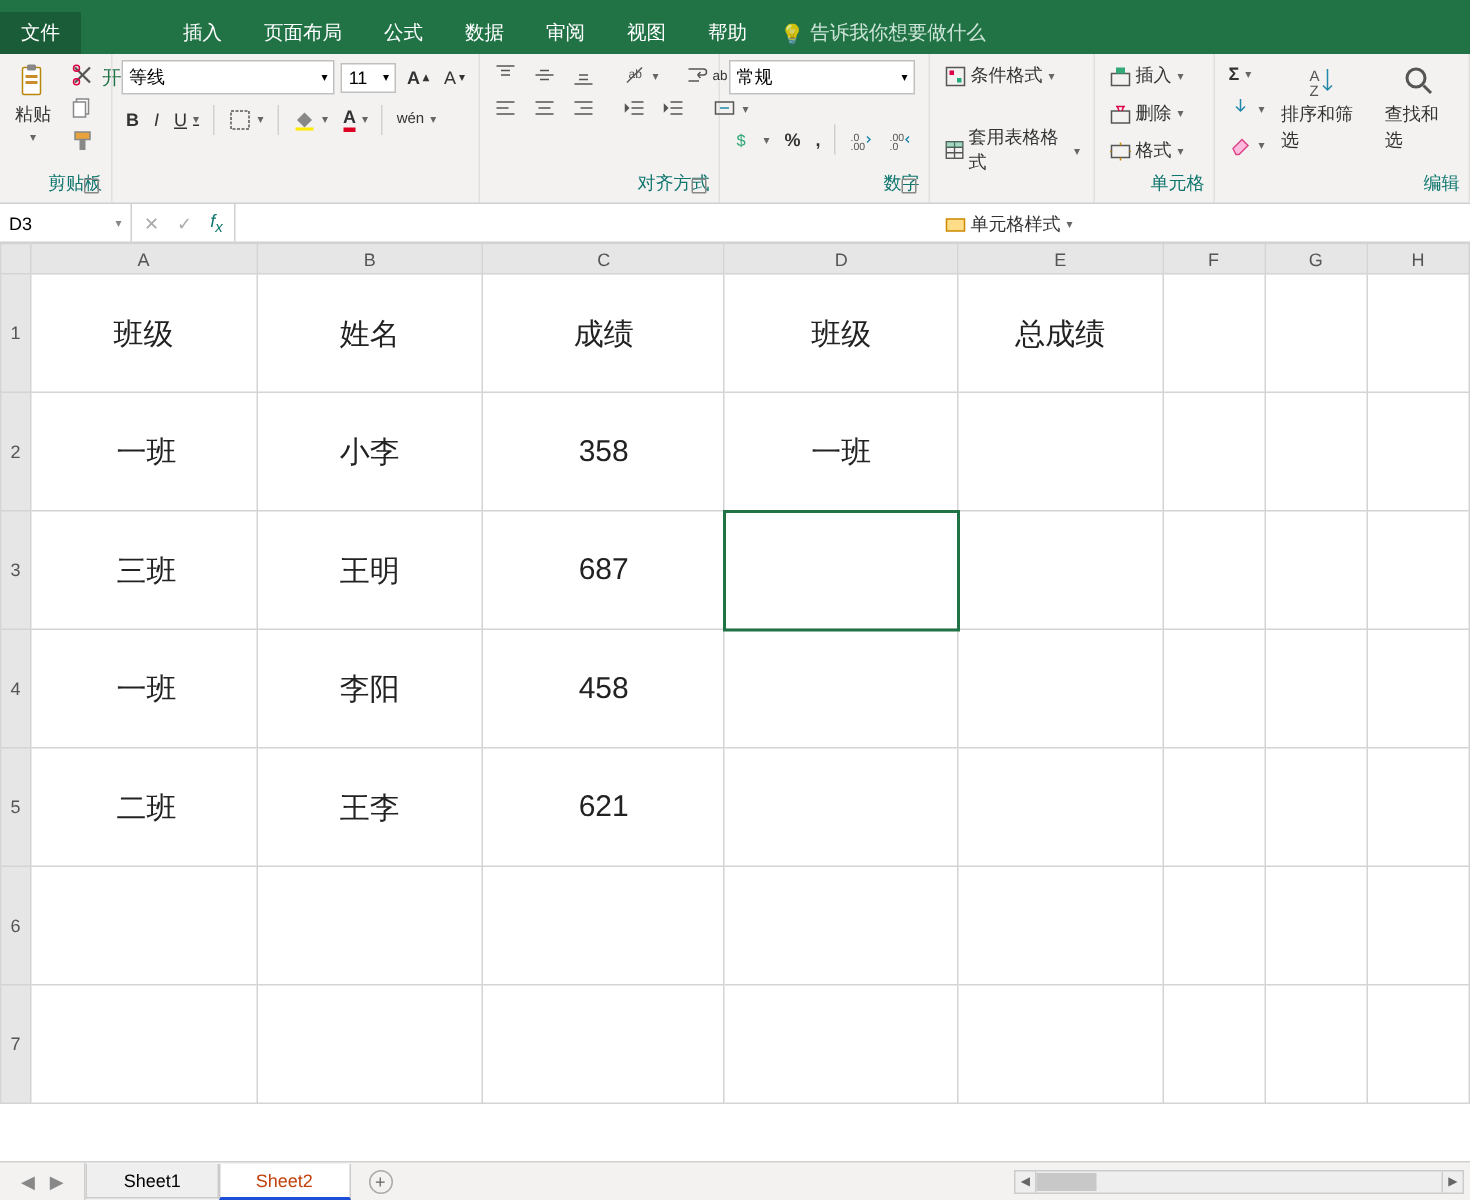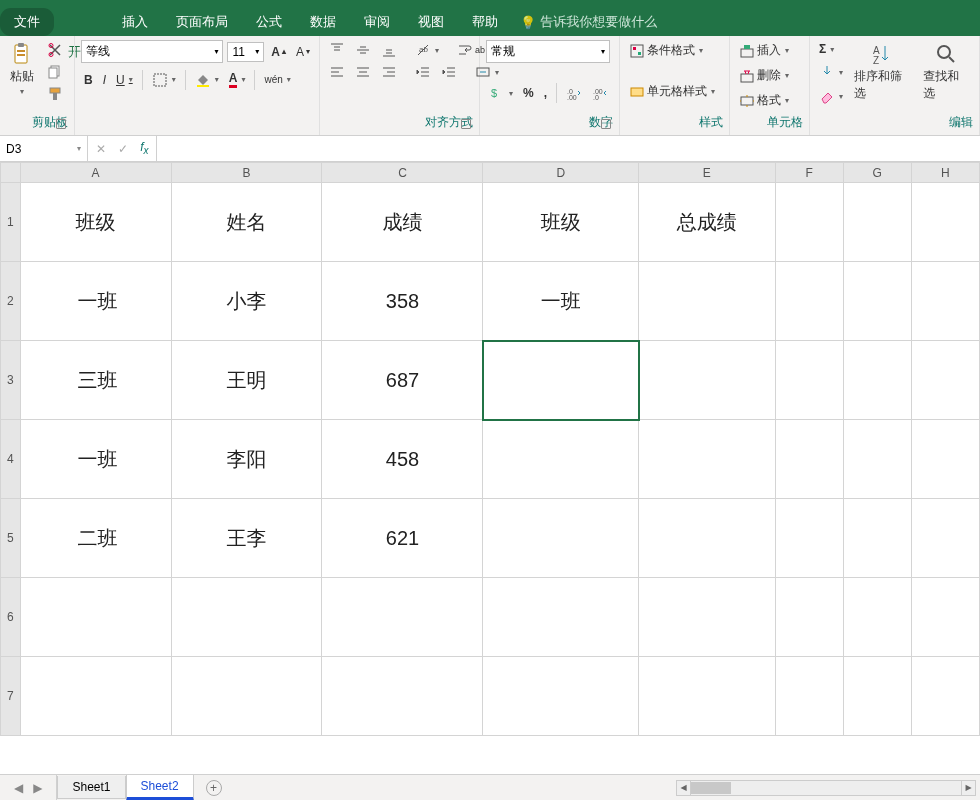--- a/index.html
+++ b/index.html
@@ -1,21 +1,21 @@
 <!DOCTYPE html>
 <html><head>
 <meta charset="utf-8">
 <style>
 * { box-sizing: border-box; margin: 0; padding: 0; font-family: "Microsoft YaHei", Arial, sans-serif; }
 body { background: #fff; font-size: 12px; overflow: hidden; width: 980px; height: 800px; position: relative; }
 
 .titlebar { height: 8px; background: #217346; }
 
 .menubar { height: 28px; background: #217346; display: flex; align-items: stretch; }
-.menu-item { color: #fff; padding: 0 14px; display: flex; align-items: center; font-size: 13px; cursor: pointer; border-radius: 11px; }
+.menu-item { color: #fff; padding: 0 14px; display: flex; align-items: center; font-size: 13px; cursor: pointer; }
 .menu-item.active { background: #f3f2f1; color: #217346; margin-top: 44px; }
 .menu-item.file { background: #1a5c38; }
 .tellme { display: flex; align-items: center; color: #cde5d8; margin-left: 8px; font-size: 13px; }
 .tellme .icon { margin-right: 4px; opacity: .8; }
 
 .ribbon { height: 100px; background: #f3f2f1; border-bottom: 1px solid #d0d0d0; display: flex; }
 .group { border-right: 1px solid #e0e0e0; padding: 4px 6px; display: flex; flex-direction: column; justify-content: space-between; }
 .group-label { text-align: right; font-size: 12px; color: #0f766e; padding-top: 2px; position: relative; }
 .launcher { position: absolute; right: 2px; bottom: 2px; width: 10px; height: 10px; border: 1px solid #888; border-radius: 1px; }
 .row { display: flex; align-items: center; gap: 4px; }
@@ -51,22 +51,22 @@
 .col-D { width: 160px; }
 .col-E { width: 140px; }
 .col-nar { width: 70px; }
 .row-tall { height: 79px; }
 .bold { font-weight: bold; }
 .left { text-align: left; padding-left: 4px; }
 td.sel-cell { outline: 2px solid #217346; outline-offset: -1px; }
 
 .tabs { position: absolute; bottom: 0; left: 0; right: 0; height: 26px; border-top: 1px solid #d0d0d0; background: #f3f2f1; display: flex; align-items: center; }
 .tab-nav { display: flex; gap: 10px; padding: 0 14px; color: #888; border-right: 1px solid #d0d0d0; height: 100%; align-items: center; }
-.tab { padding: 4px 14px; border: 1px solid #ccc; border-top: none; background: #efefef; font-size: 12px; cursor: pointer; }
-.tab.active { background: #fff; color: #1d4ed8; border-bottom: 4px solid #1d4ed8; }
+.tab { padding: 4px 24px; border: 1px solid #ccc; border-top: none; background: #efefef; font-size: 12px; cursor: pointer; }
+.tab.active { background: #fff; color: #c2410c; border-bottom: 2px solid #1d4ed8; }
 .tab-add { width: 16px; height: 16px; border: 1px solid #aaa; border-radius: 50%; display: flex; align-items: center; justify-content: center; margin-left: 12px; font-size: 12px; color: #666; cursor: pointer; }
 .hscroll { margin-left: auto; height: 16px; width: 300px; background: #eee; border: 1px solid #ccc; position: relative; margin-right: 4px; }
 .hscroll .thumb { position: absolute; left: 14px; top: 1px; bottom: 1px; width: 40px; background: #c8c8c8; }
 .hscroll .arr { position: absolute; top: 0; bottom: 0; width: 14px; display: flex; align-items: center; justify-content: center; font-size: 8px; color: #666; }
 .hscroll .arr.l { left: 0; border-right: 1px solid #ccc; }
 .hscroll .arr.r { right: 0; border-left: 1px solid #ccc; }
 </style>
 </head>
 <body>
 
@@ -279,20 +279,28 @@
 
   <div class="group" style="width:110px">
     <div class="stack" style="gap:20px">
       <div class="btn dd">
           <span class="ico"><svg viewBox="0 0 16 16">
               <rect x="2" y="2" width="12" height="12" fill="none" stroke="#555"></rect>
               <rect x="4" y="4" width="3" height="3" fill="#d04"></rect>
               <rect x="9" y="9" width="3" height="3" fill="#2a7"></rect>
             </svg></span>
           <span>条件格式</span>
+        </div>
+      <div class="btn dd">
+          <span class="ico"><svg viewBox="0 0 16 16">
+              <rect x="2" y="2" width="12" height="12" fill="none" stroke="#555"></rect>
+              <path d="M2 6h12M2 10h12M8 2v12" stroke="#555"></path>
+              <rect x="2" y="2" width="12" height="4" fill="#3a7" opacity=".4"></rect>
+            </svg></span>
+          <span>套用表格格式</span>
         </div>
       <div class="btn dd">
           <span class="ico"><svg viewBox="0 0 16 16">
               <rect x="2" y="4" width="12" height="8" fill="#fd8" stroke="#c80"></rect>
             </svg></span>
           <span>单元格样式</span>
         </div>
     </div>
     <div class="group-label"><span>样式</span></div>
   </div>

